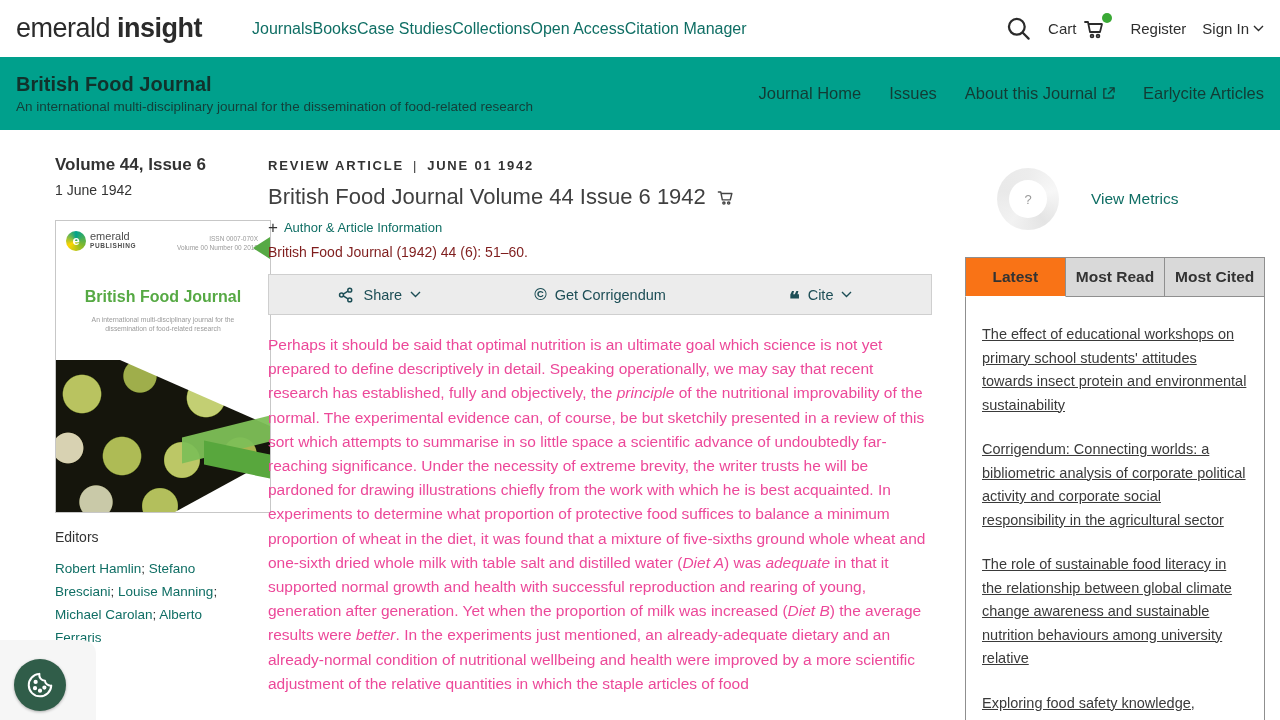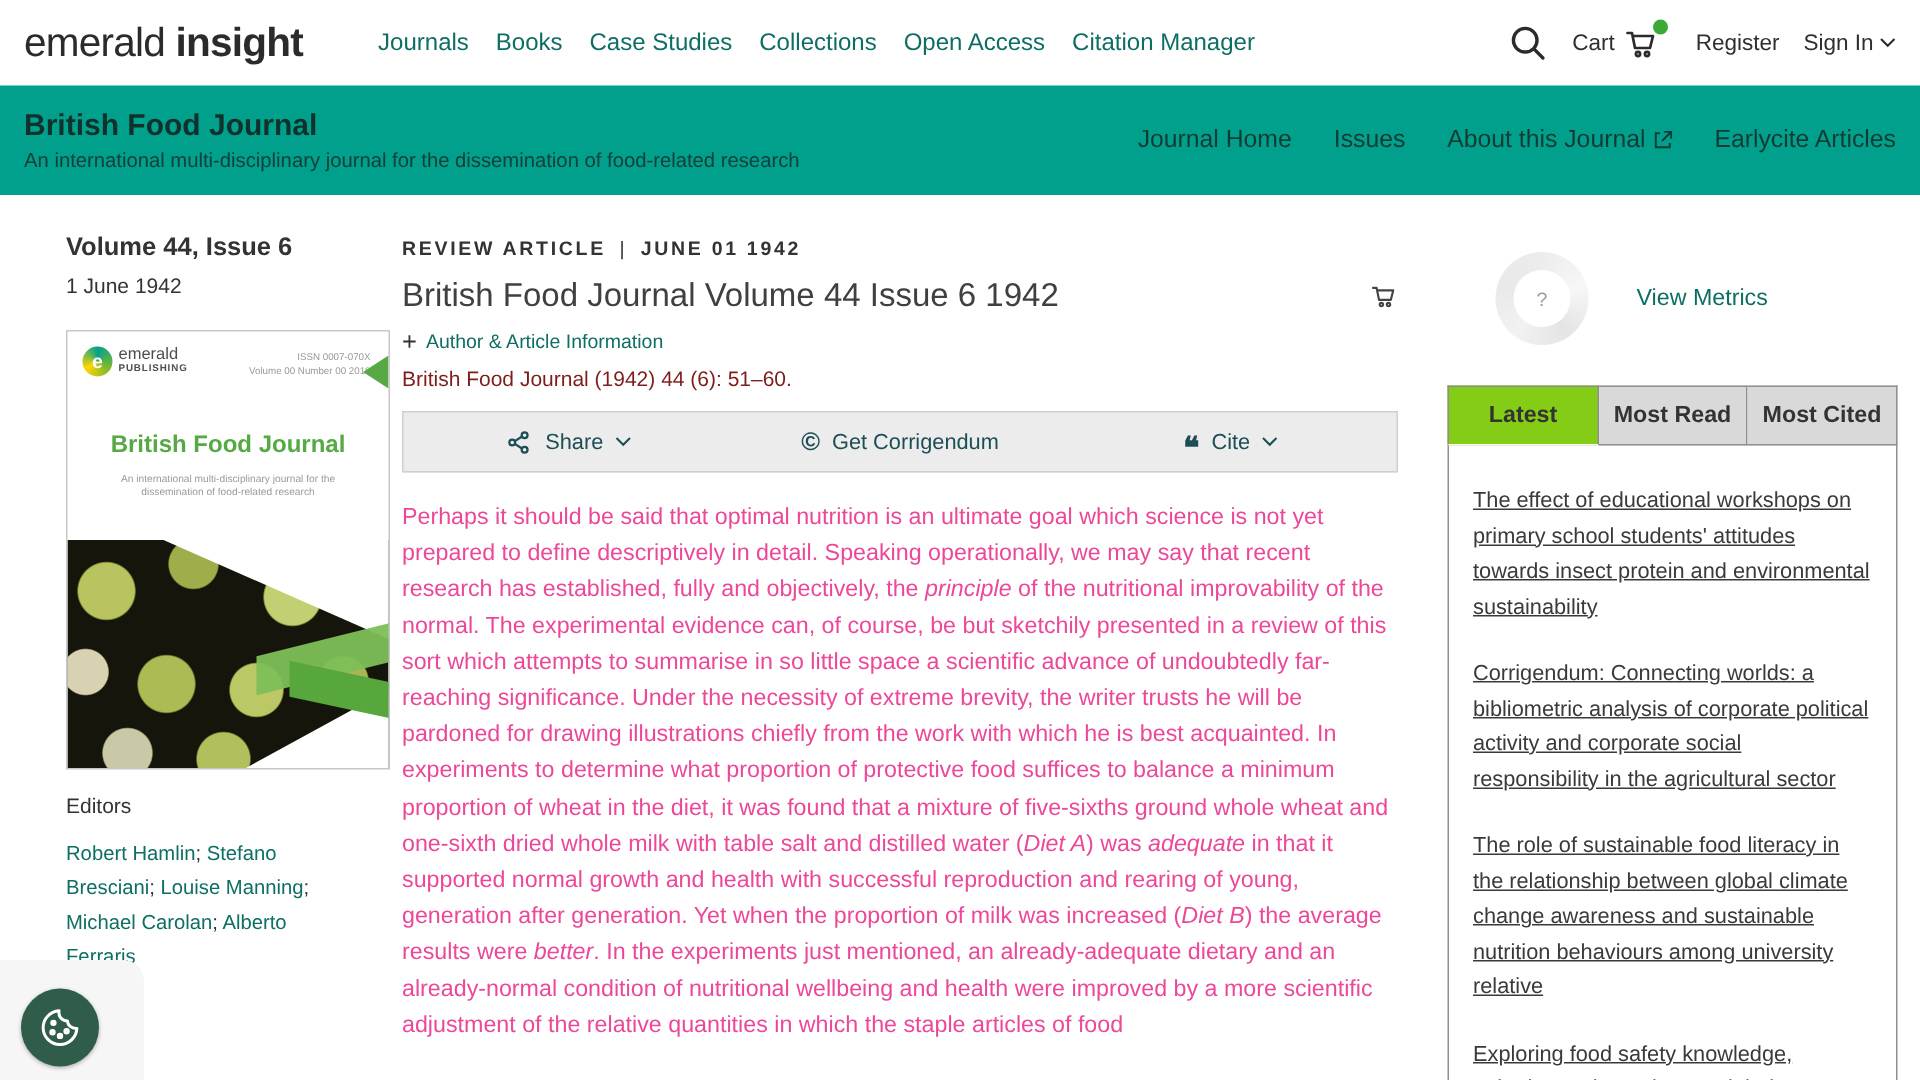--- a/index.html
+++ b/index.html
@@ -5,40 +5,40 @@
   * { margin:0; padding:0; box-sizing:border-box; }
   html,body { width:1280px; height:720px; overflow:hidden; background:#fff;
               font-family:"Liberation Sans", sans-serif; position:relative; }
   a { text-decoration:none; cursor:pointer; }
 
   
   .site-header { position:absolute; top:0; left:0; width:1280px; height:57px;
                  background:#fff; display:flex; align-items:center; padding:0 16px; }
   .logo { font-size:27px; color:#2b2b2b; letter-spacing:-0.5px; white-space:nowrap; }
   .logo .bold { font-weight:800; }
-  .main-nav { margin-left:50px; display:flex; gap:18px; font-size:16px; }
+  .main-nav { margin-left:50px; display:flex; font-size:16px; }
   .main-nav a { color:var(--teal); }
   .header-right { margin-left:auto; display:flex; align-items:center; gap:16px; }
   .icon-btn { display:flex; align-items:center; justify-content:center; background:none; border:none; cursor:pointer; }
   .cart-group { display:flex; align-items:center; gap:6px; position:relative; margin-right:8px; }
   .cart-group .lbl, .hdr-link { font-size:15px; color:#2f2f2f; }
   .cart-dot { position:absolute; right:-6px; top:-4px; width:10px; height:10px;
               border-radius:50%; background:var(--dotgreen); }
   .signin { display:flex; align-items:center; gap:4px; }
 
   
   .journal-banner { position:absolute; top:57px; left:0; width:1280px; height:73px;
                     background:var(--banner); display:flex; align-items:center; padding:0 16px; }
   .jb-title { font-size:20px; font-weight:bold; color:#11322c; margin-bottom:3px; }
   .jb-sub { font-size:13.5px; color:#12403a; }
   .jb-nav { margin-left:auto; display:flex; gap:28px; font-size:16.5px; align-items:center; }
   .jb-nav a { color:#123b34; display:flex; align-items:center; gap:5px; }
 
   
-  .issue-col { position:absolute; left:5px; top:155px; width:216px;padding-left:39px; }
+  .issue-col { position:absolute; left:16px; top:155px; width:216px;padding-left:39px; }
   .vol-title { font-size:17px; font-weight:bold; color:#333; }
   .vol-date { font-size:14px; color:#333; margin-top:7px; }
   .cover { margin-top:22px; width:216px; height:293px; border:1px solid #c7c7c7;
            background:#fff; position:relative; overflow:hidden; }
   .cover-tri { position:absolute; right:0; top:16px; width:0; height:0;
                border-top:11px solid transparent; border-bottom:11px solid transparent;
                border-right:17px solid var(--covergreen); }
   .cover-head { display:flex; justify-content:space-between; padding:10px 12px 0 10px; }
   .pubmark { width:20px; height:20px; border-radius:50%;
              background:conic-gradient(#00a18d,#7cb82f,#ffd500,#00a18d);
@@ -73,21 +73,21 @@
   .editors-h { margin-top:16px; font-size:14px; color:#333; font-weight:normal; }
   .editors { margin-top:12px; font-size:13.5px; line-height:23px; }
   .editors a { color:var(--teal);margin-top:12px; }
   .editors .sep { color:#333; }
 
   
   .article-col { position:absolute; left:268px; top:158px; width:664px; }
   .kicker { font-size:13px; font-weight:bold; letter-spacing:1.8px; color:#333; }
   .kicker .sep { padding:0 9px; font-weight:normal; }
   .art-title { margin-top:11px; font-size:22px; color:#404040; display:flex;
-               align-items:center; gap:10px; font-weight:normal;justify-content:space-between; }
+               align-items:center; gap:10px; font-weight:normal; }
   .author-toggle { margin-top:10px; font-size:13px; color:var(--teal);
                    display:flex; align-items:center; gap:6px; }
   .author-toggle .plus { font-size:17px; color:#333; font-weight:normal; line-height:13px; }
   .citation { margin-top:9px; font-size:14px; color:#7f1d1d; }
   .doi { display:block; margin-top:10px; font-size:13.5px; color:var(--teal); }
   .toolbar { margin-top:14px; width:664px; height:41px; background:#ececec;
              border:1px solid #cfcfcf; display:flex; align-items:center; }
   .tool { flex:1; display:flex; align-items:center; justify-content:center; gap:8px;
           font-size:14.5px; color:#1d4e56; background:none; border:none; cursor:pointer; }
   .tool .quote { font-size:20px; font-weight:bold; line-height:10px; margin-top:8px; }
@@ -103,21 +103,21 @@
                display:flex; align-items:center; justify-content:center; }
   .alt-hole { width:38px; height:38px; border-radius:50%; background:#fff;
               display:flex; align-items:center; justify-content:center;
               font-size:13px; color:#9b9b9b; }
   .view-metrics { font-size:15.5px; color:var(--teal); }
   .tabs { display:flex; margin-top:27px; width:300px; }
   .tab { flex:1; height:40px; display:flex; align-items:center; justify-content:center;
          font-size:15.5px; font-weight:bold; color:#333; background:#d9d9d9;
          border:1px solid #8f8f8f; border-left:none; cursor:pointer; }
   .tab:first-child { border-left:1px solid #8f8f8f; }
-  .tab.active { background:#84cc16; border-bottom:1px solid #fff; }
+  .tab.active { background:#f97316; border-bottom:1px solid #fff; }
   .tab-panel { width:300px; height:440px; border:1px solid #8f8f8f; border-top:none;
                padding:26px 16px 0; position:relative; }
   .tab-panel::before { content:""; position:absolute; top:0; left:0; right:0; height:0; }
   .related-link { display:block; font-size:14.5px; line-height:23.5px; color:#3a3a3a;
                   text-decoration:underline; margin-bottom:21px; }
 
   
   .cookie-bg { position:absolute; left:0; bottom:0; width:96px; height:80px;
                background:#f6f6f6; border-top-right-radius:14px; }
   .cookie-btn { position:absolute; left:14px; top:659px; width:52px; height:52px;

